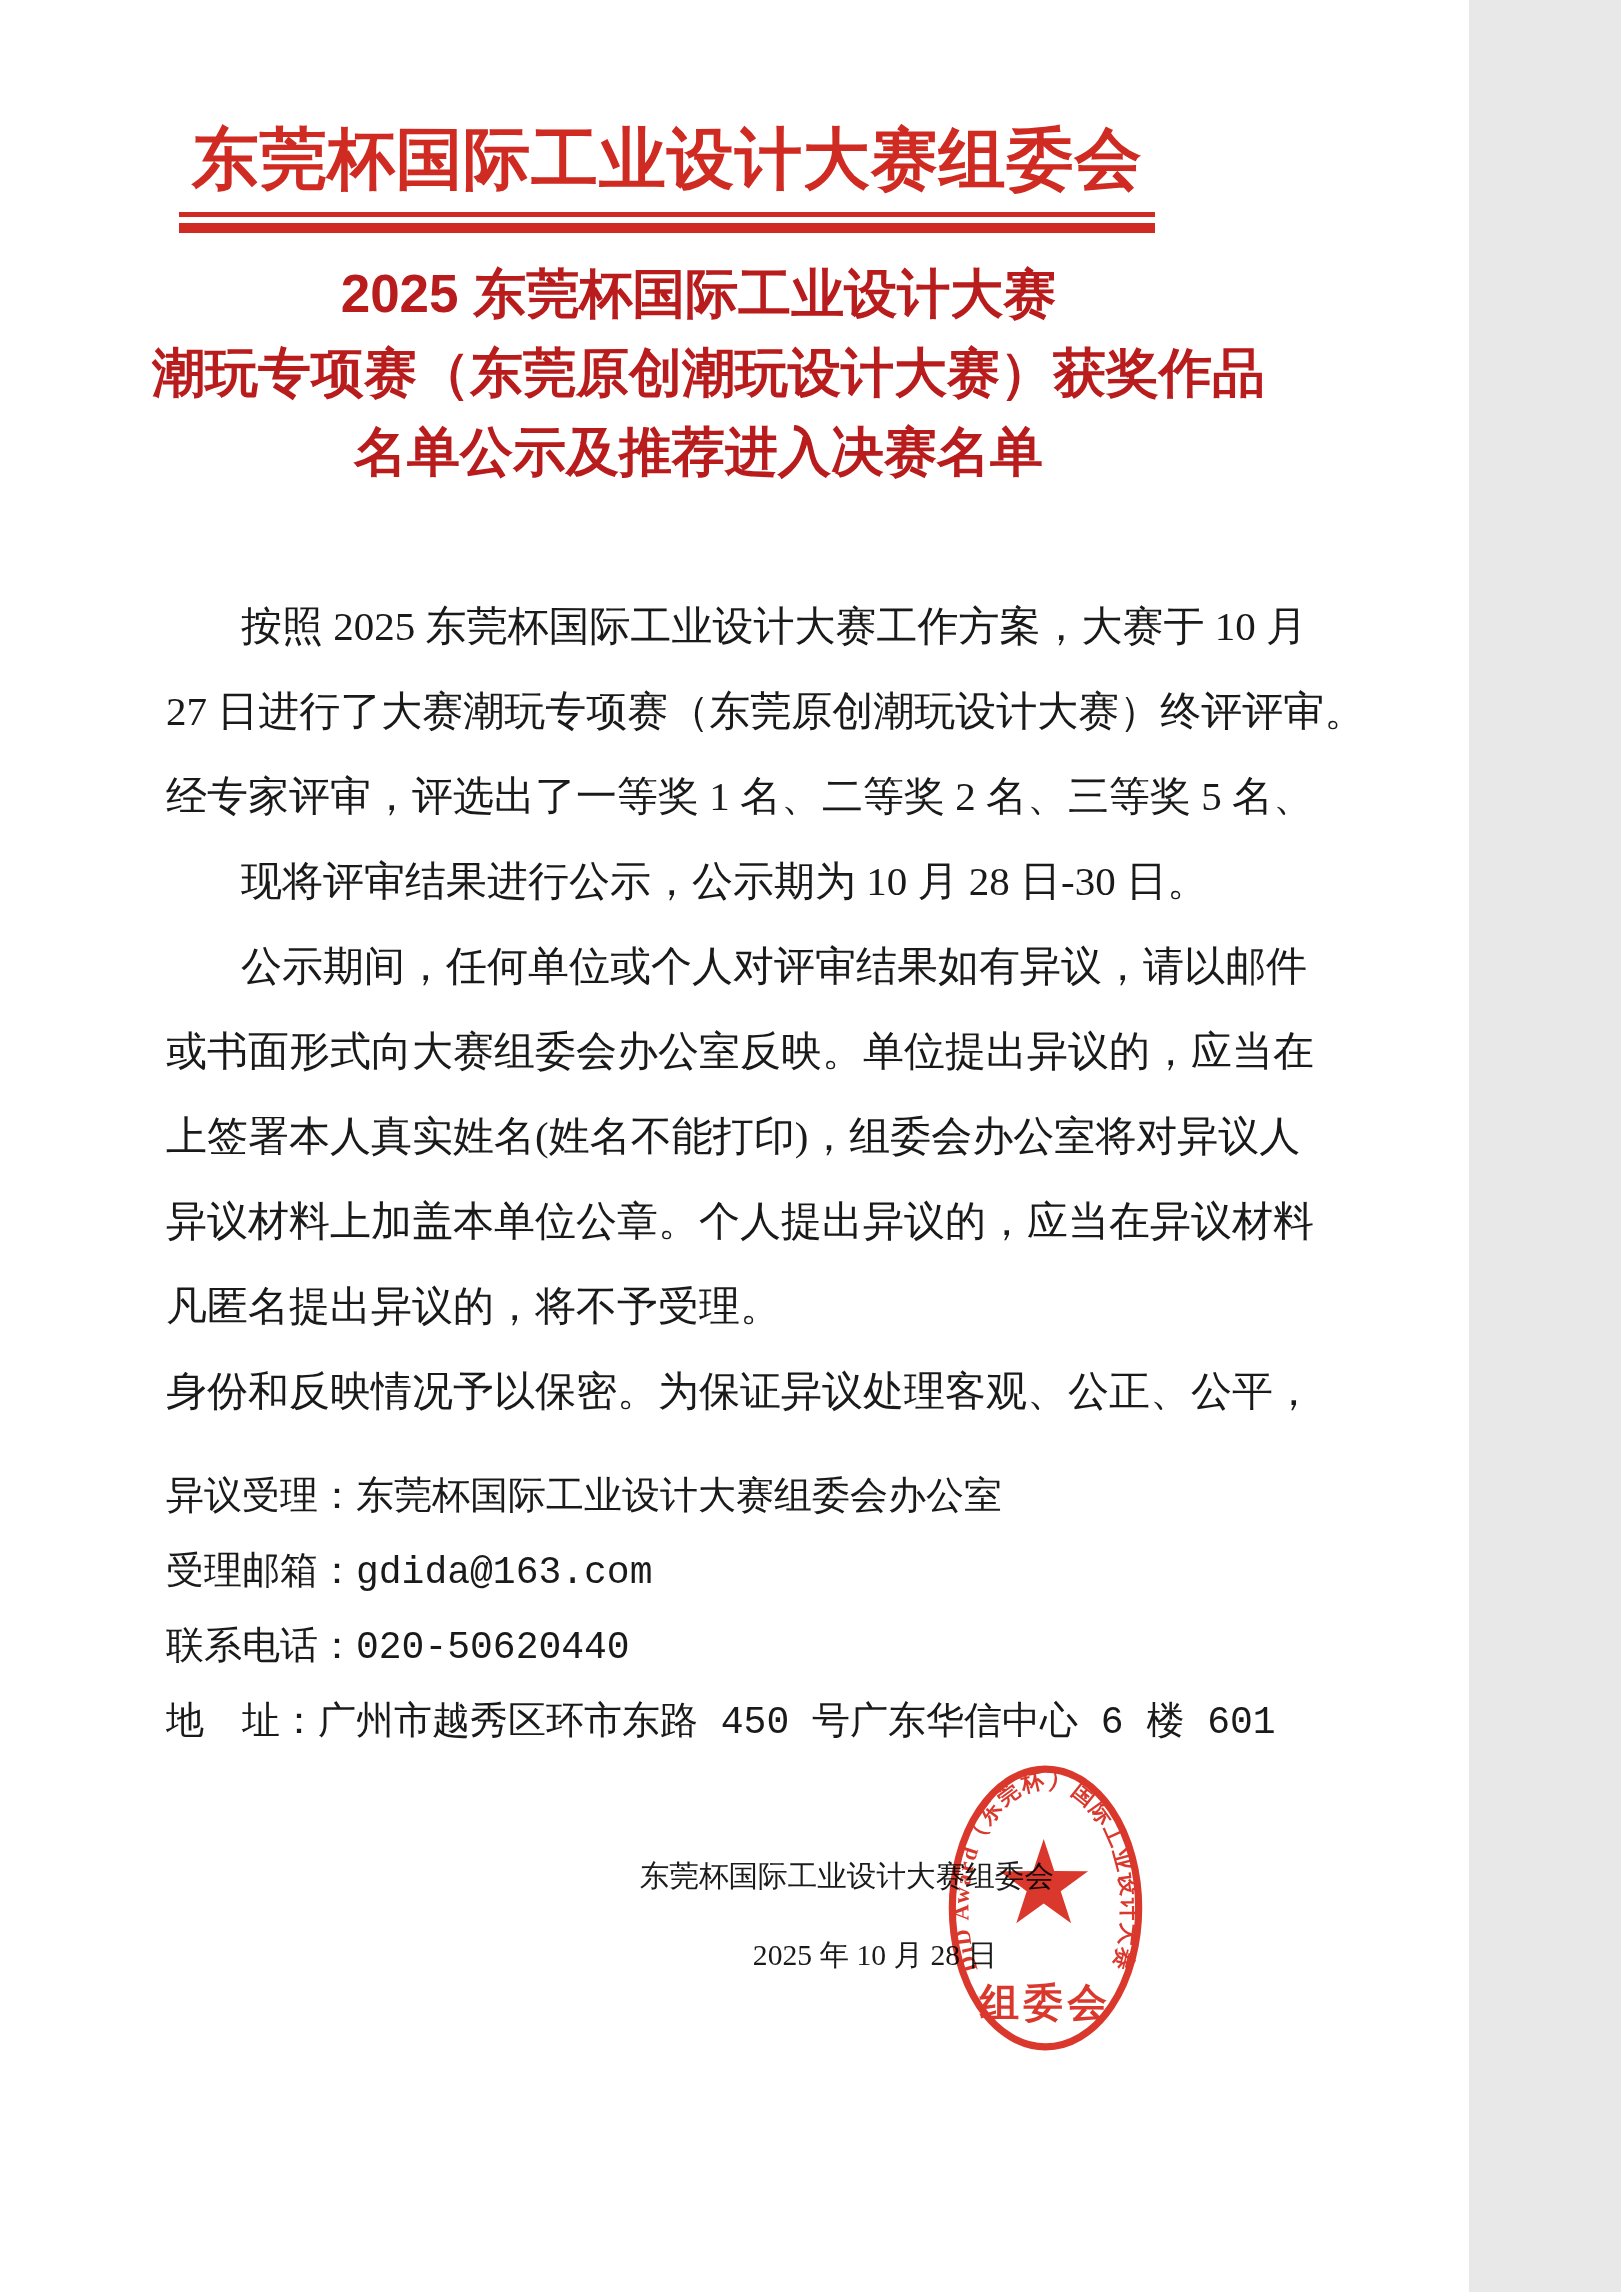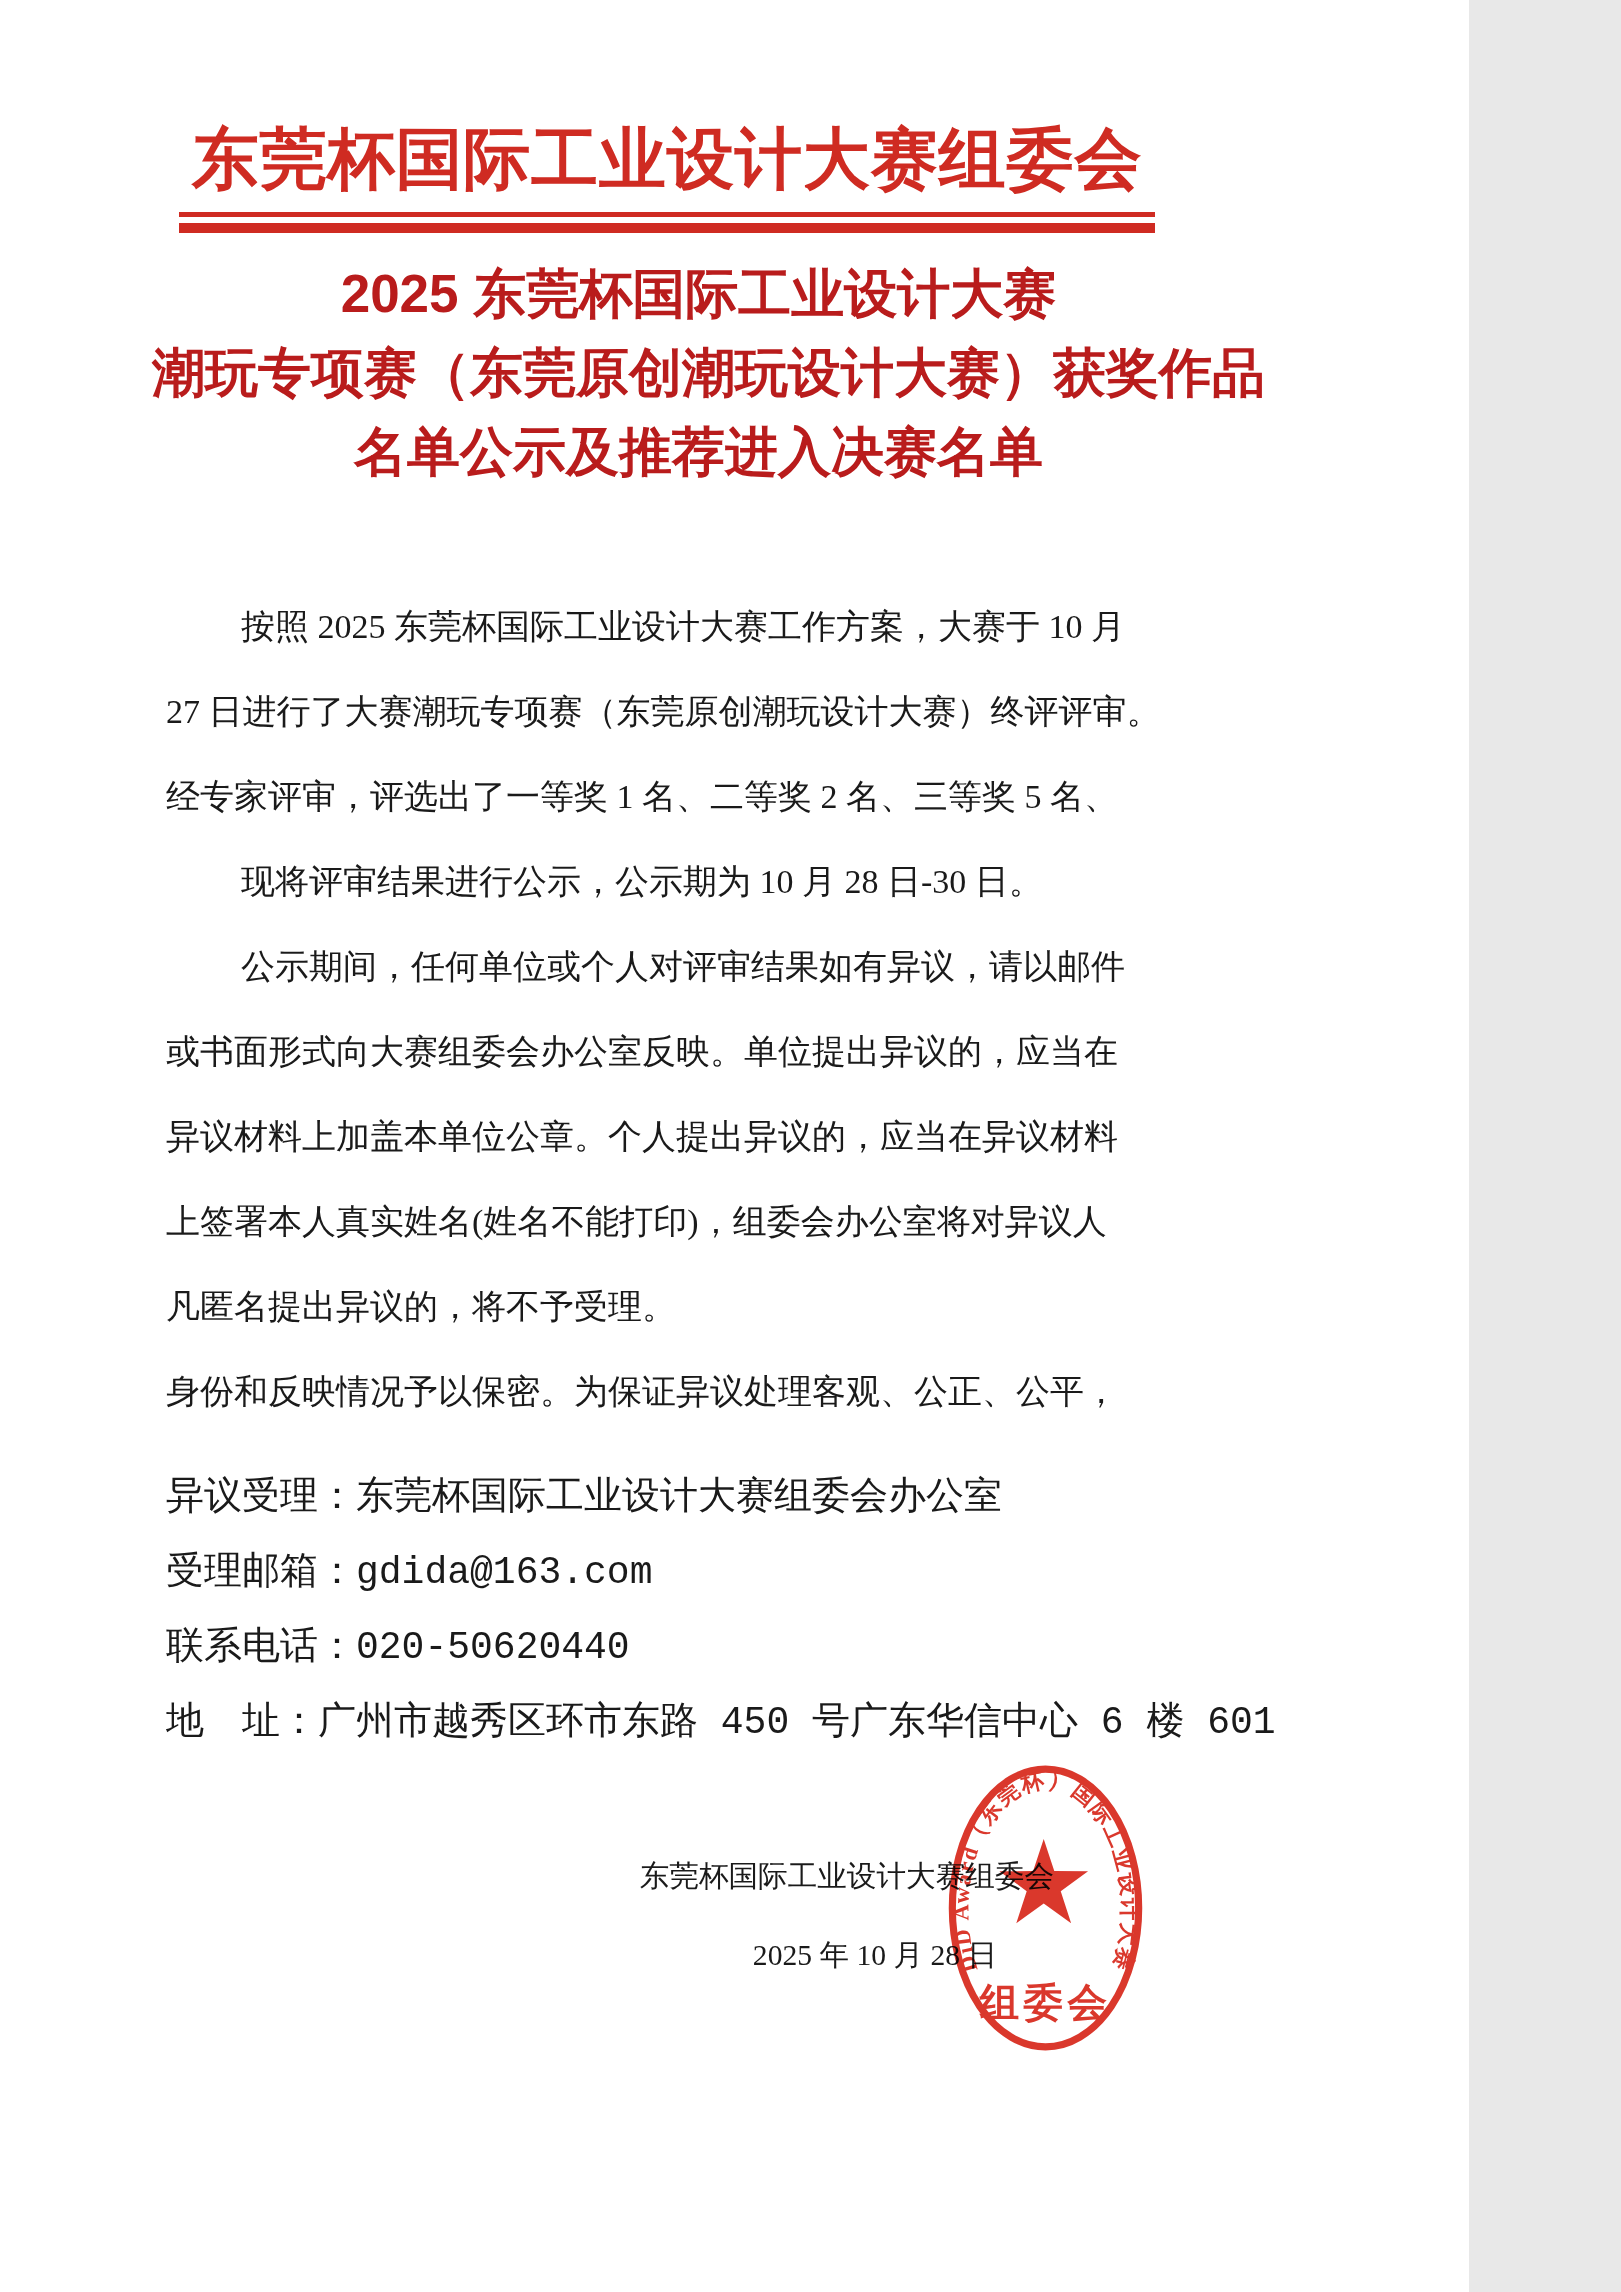--- a/index.html
+++ b/index.html
@@ -37,21 +37,21 @@
   .doc-title{
     position:absolute;left:152px;top:254px;width:1093px;
     text-align:center;
     font-family:"Liberation Sans","DejaVu Sans",sans-serif;
     font-weight:700;font-size:53px;line-height:79px;color:#b91c1c;
   }
   .doc-title .t-line{white-space:nowrap;}
   
   .body-text{
     position:absolute;left:166px;top:584px;width:1093px;
-    font-size:34px;line-height:85px;color:var(--ink);
+    font-size:41px;line-height:85px;color:var(--ink);
   }
   .body-text .b-line{white-space:nowrap;}
   .body-text .indent{text-indent:75px;}
   
   .contact{
     position:absolute;left:166px;top:1460px;width:1254px;
     font-size:38px;line-height:75px;color:var(--ink);
   }
   .contact .c-line{white-space:nowrap;font-family:Liberation Mono, monospace;}
   
@@ -96,22 +96,22 @@
     <div class="t-line">名单公示及推荐进入决赛名单</div>
   </div>
 
   <div class="body-text">
     <div class="b-line indent">按照 2025 东莞杯国际工业设计大赛工作方案，大赛于 10 月</div>
     <div class="b-line">27 日进行了大赛潮玩专项赛（东莞原创潮玩设计大赛）终评评审。</div>
     <div class="b-line">经专家评审，评选出了一等奖 1 名、二等奖 2 名、三等奖 5 名、</div>
     <div class="b-line indent">现将评审结果进行公示，公示期为 10 月 28 日-30 日。</div>
     <div class="b-line indent">公示期间，任何单位或个人对评审结果如有异议，请以邮件</div>
     <div class="b-line">或书面形式向大赛组委会办公室反映。单位提出异议的，应当在</div>
+    <div class="b-line">上签署本人真实姓名(姓名不能打印)，组委会办公室将对异议人</div>
     <div class="b-line">异议材料上加盖本单位公章。个人提出异议的，应当在异议材料</div>
-    <div class="b-line">上签署本人真实姓名(姓名不能打印)，组委会办公室将对异议人</div>
     <div class="b-line">凡匿名提出异议的，将不予受理。</div>
     <div class="b-line">身份和反映情况予以保密。为保证异议处理客观、公正、公平，</div>
   </div>
 
   <div class="contact">
     <div class="c-line">异议受理：东莞杯国际工业设计大赛组委会办公室</div>
     <div class="c-line">受理邮箱：gdida@163.com</div>
     <div class="c-line">联系电话：020-50620440</div>
     <div class="c-line">地　址：广州市越秀区环市东路 450 号广东华信中心 6 楼 601</div>
   </div>

